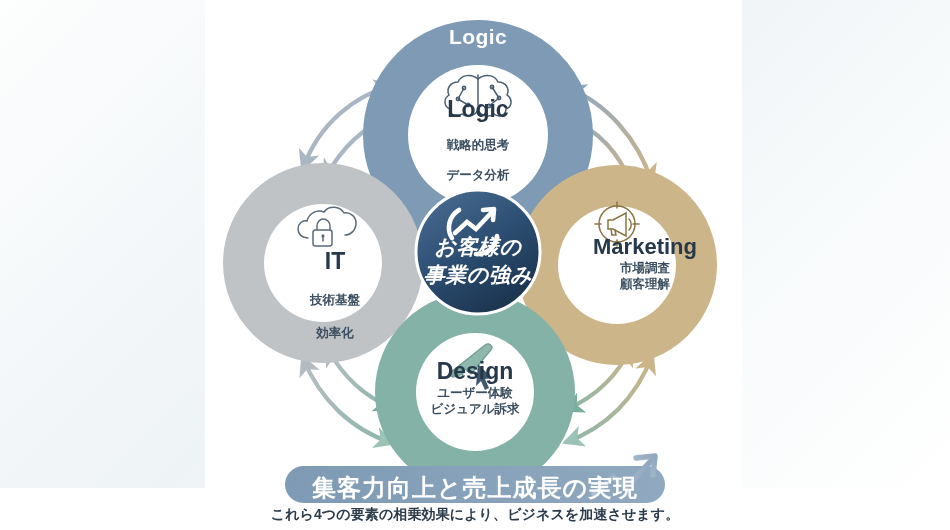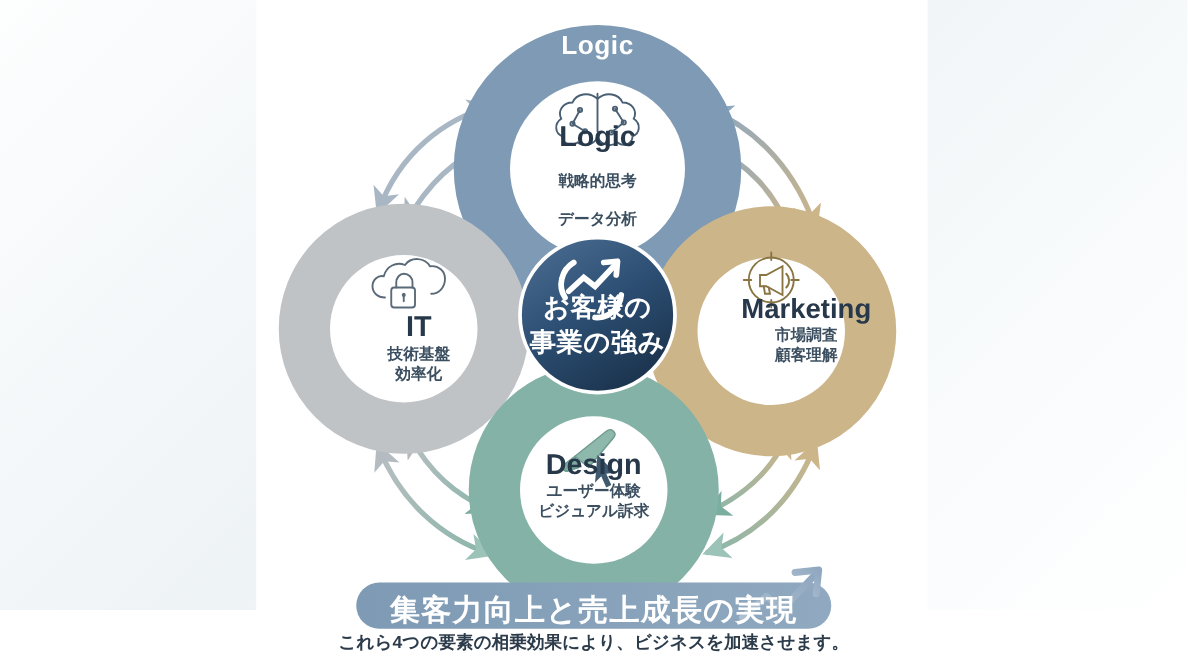--- a/index.html
+++ b/index.html
@@ -34,32 +34,33 @@
   #logic-txt .node-sub{font-size:12.5px;margin-top:15px;}
 
   
   #mkt-txt{left:545px;top:234px;width:200px;}
   #mkt-txt .node-title{font-size:22px;}
   #mkt-txt .node-sub{font-size:12.5px;margin-top:1px;}
 
   
   #it-txt{left:255px;top:248px;width:160px;}
   #it-txt .node-title{font-size:23px;}
-  #it-txt .node-sub{font-size:12.5px;margin-top:1px;}
+  #it-txt .node-sub{font-size:12.5px;margin-top:18px;}
 
   
   #dsg-txt{left:395px;top:344px;width:160px;margin-top:14px;}
   #dsg-txt .node-title{font-size:23px;}
   #dsg-txt .node-sub{font-size:12.5px;margin-top:1px;}
 
   
   #core-txt{left:398px;top:233px;width:160px;}
   #core-txt .core-l{
     font-size:21px;font-weight:bold;color:#ffffff;line-height:1.32;
     letter-spacing:.5px;
+    font-style:italic;
   }
 
   
   #banner-txt{left:285px;top:472px;width:380px;}
   #banner-txt span{
     font-size:24px;font-weight:bold;color:#ffffff;letter-spacing:1px;
   }
   #caption{left:255px;top:505px;width:440px;}
   #caption span{
     font-size:14px;font-weight:bold;color:#2b3b4a;letter-spacing:.1px;

